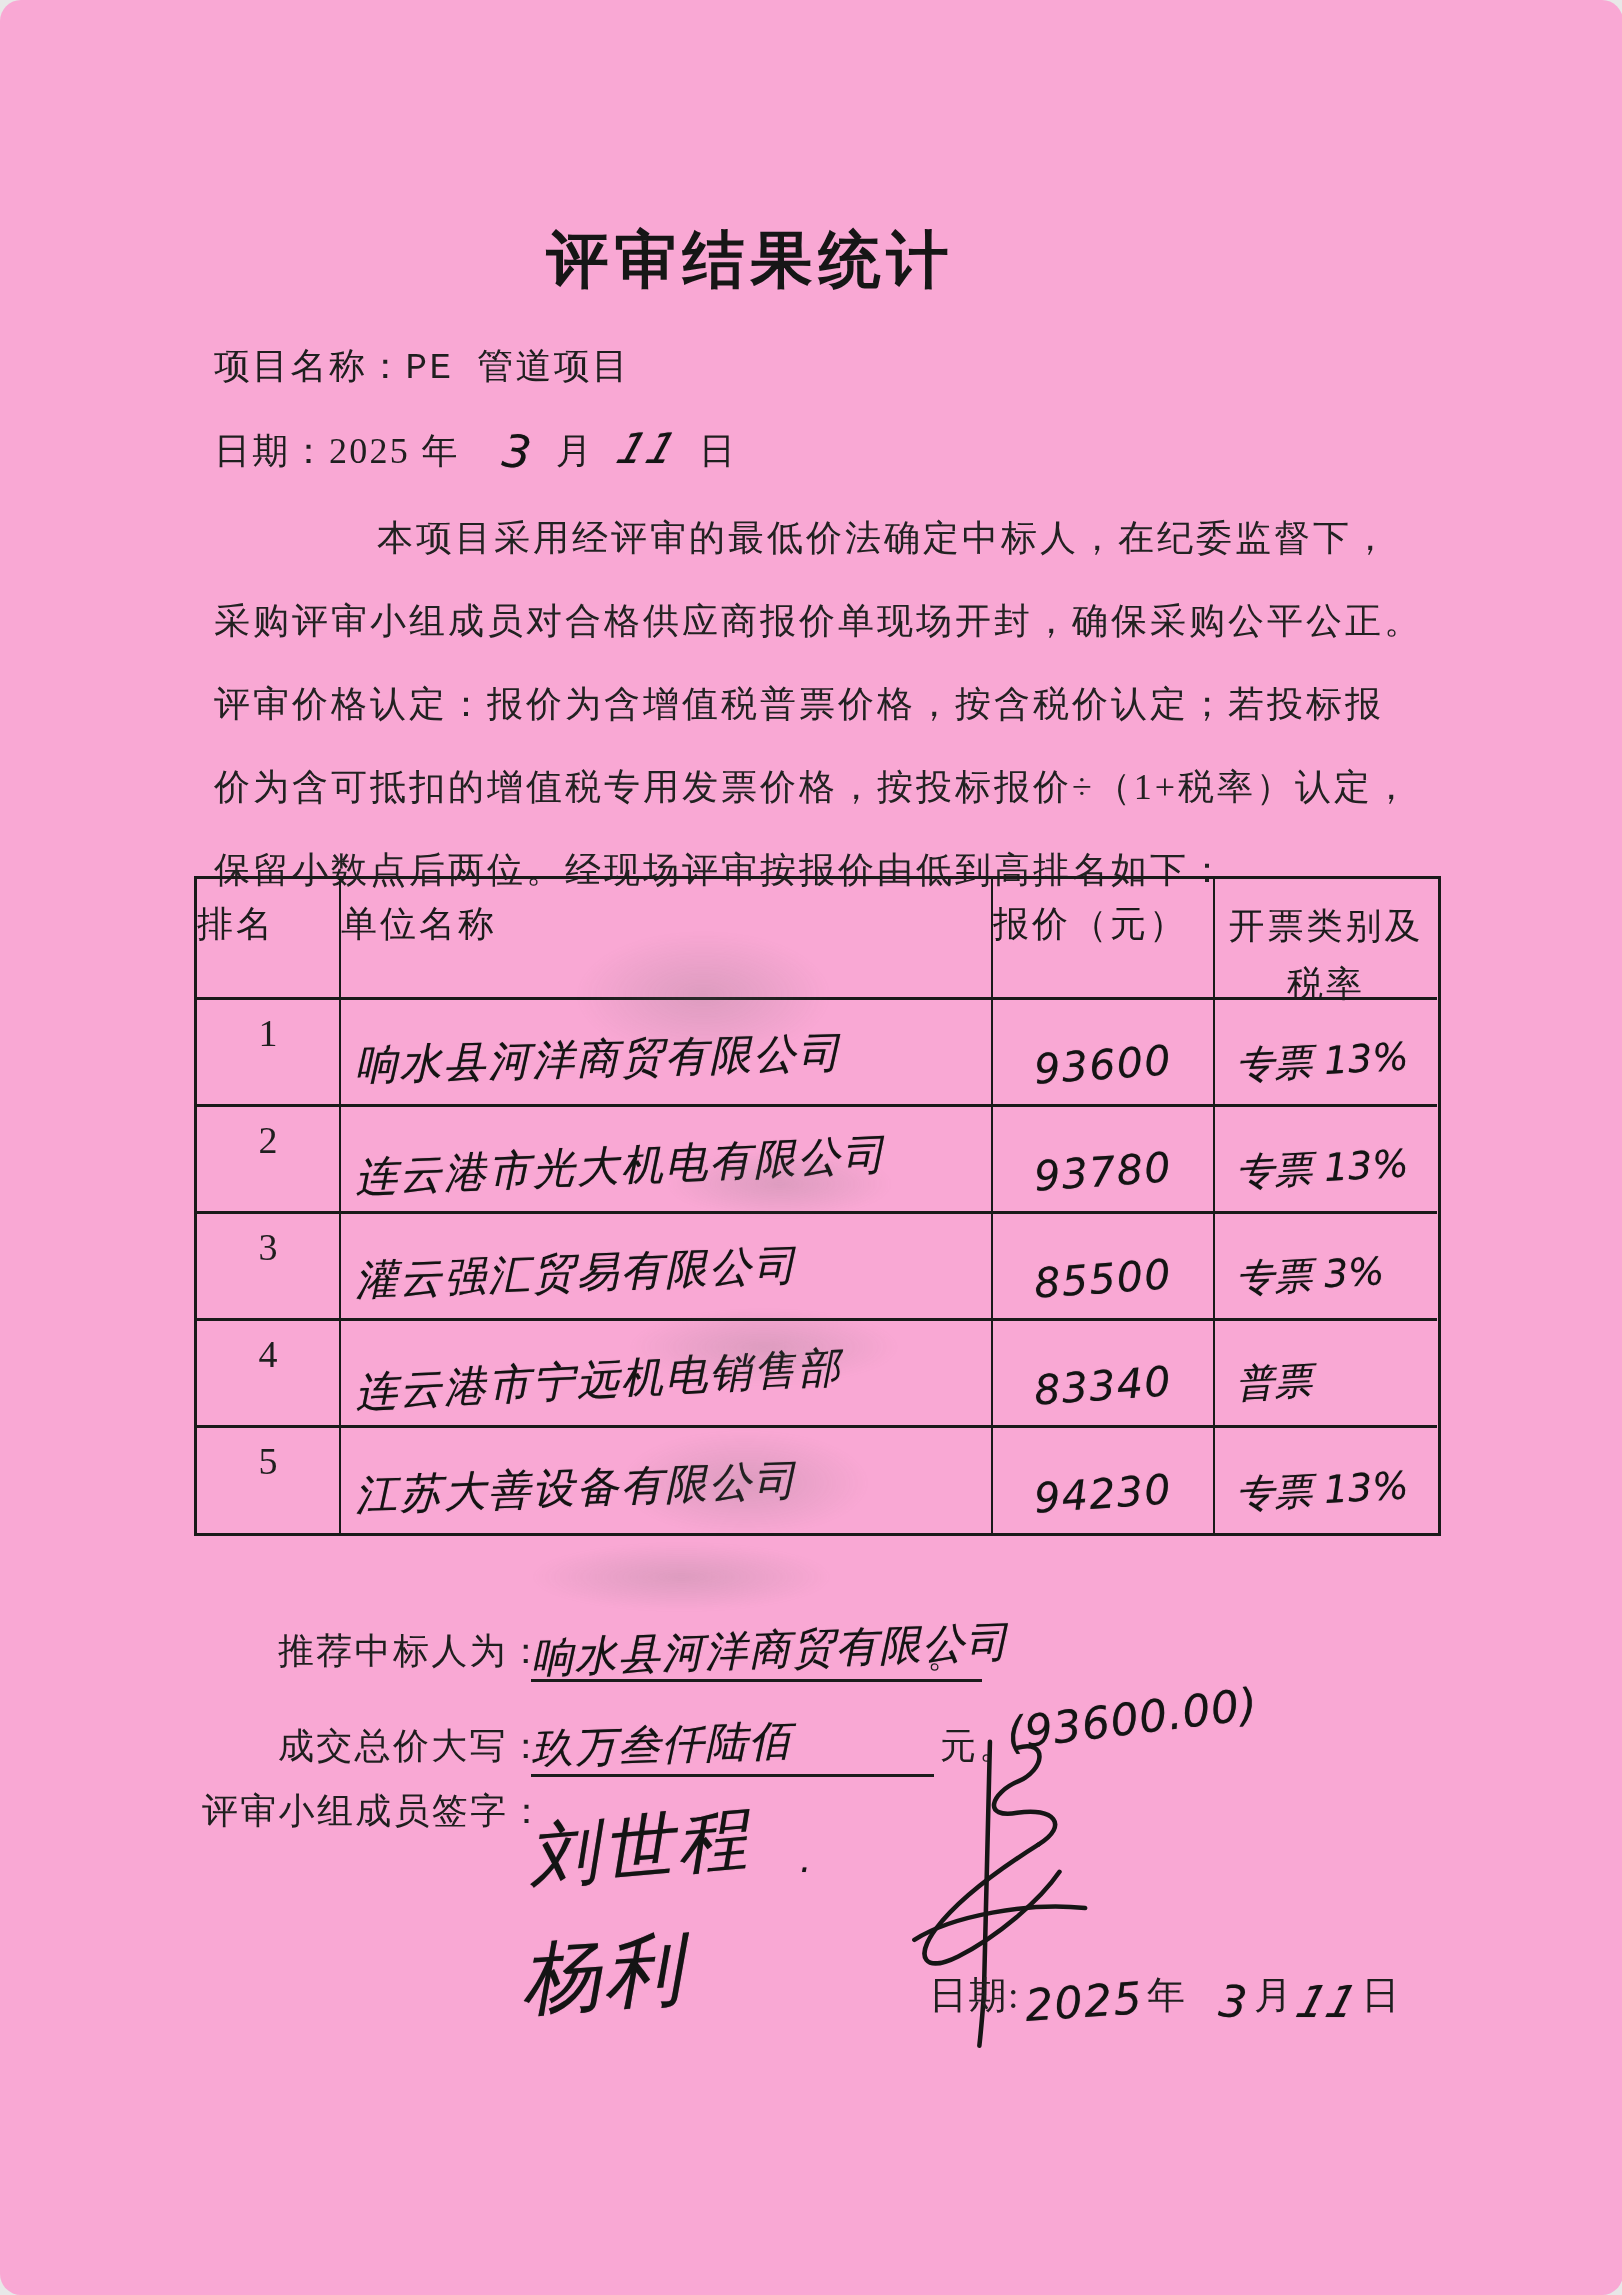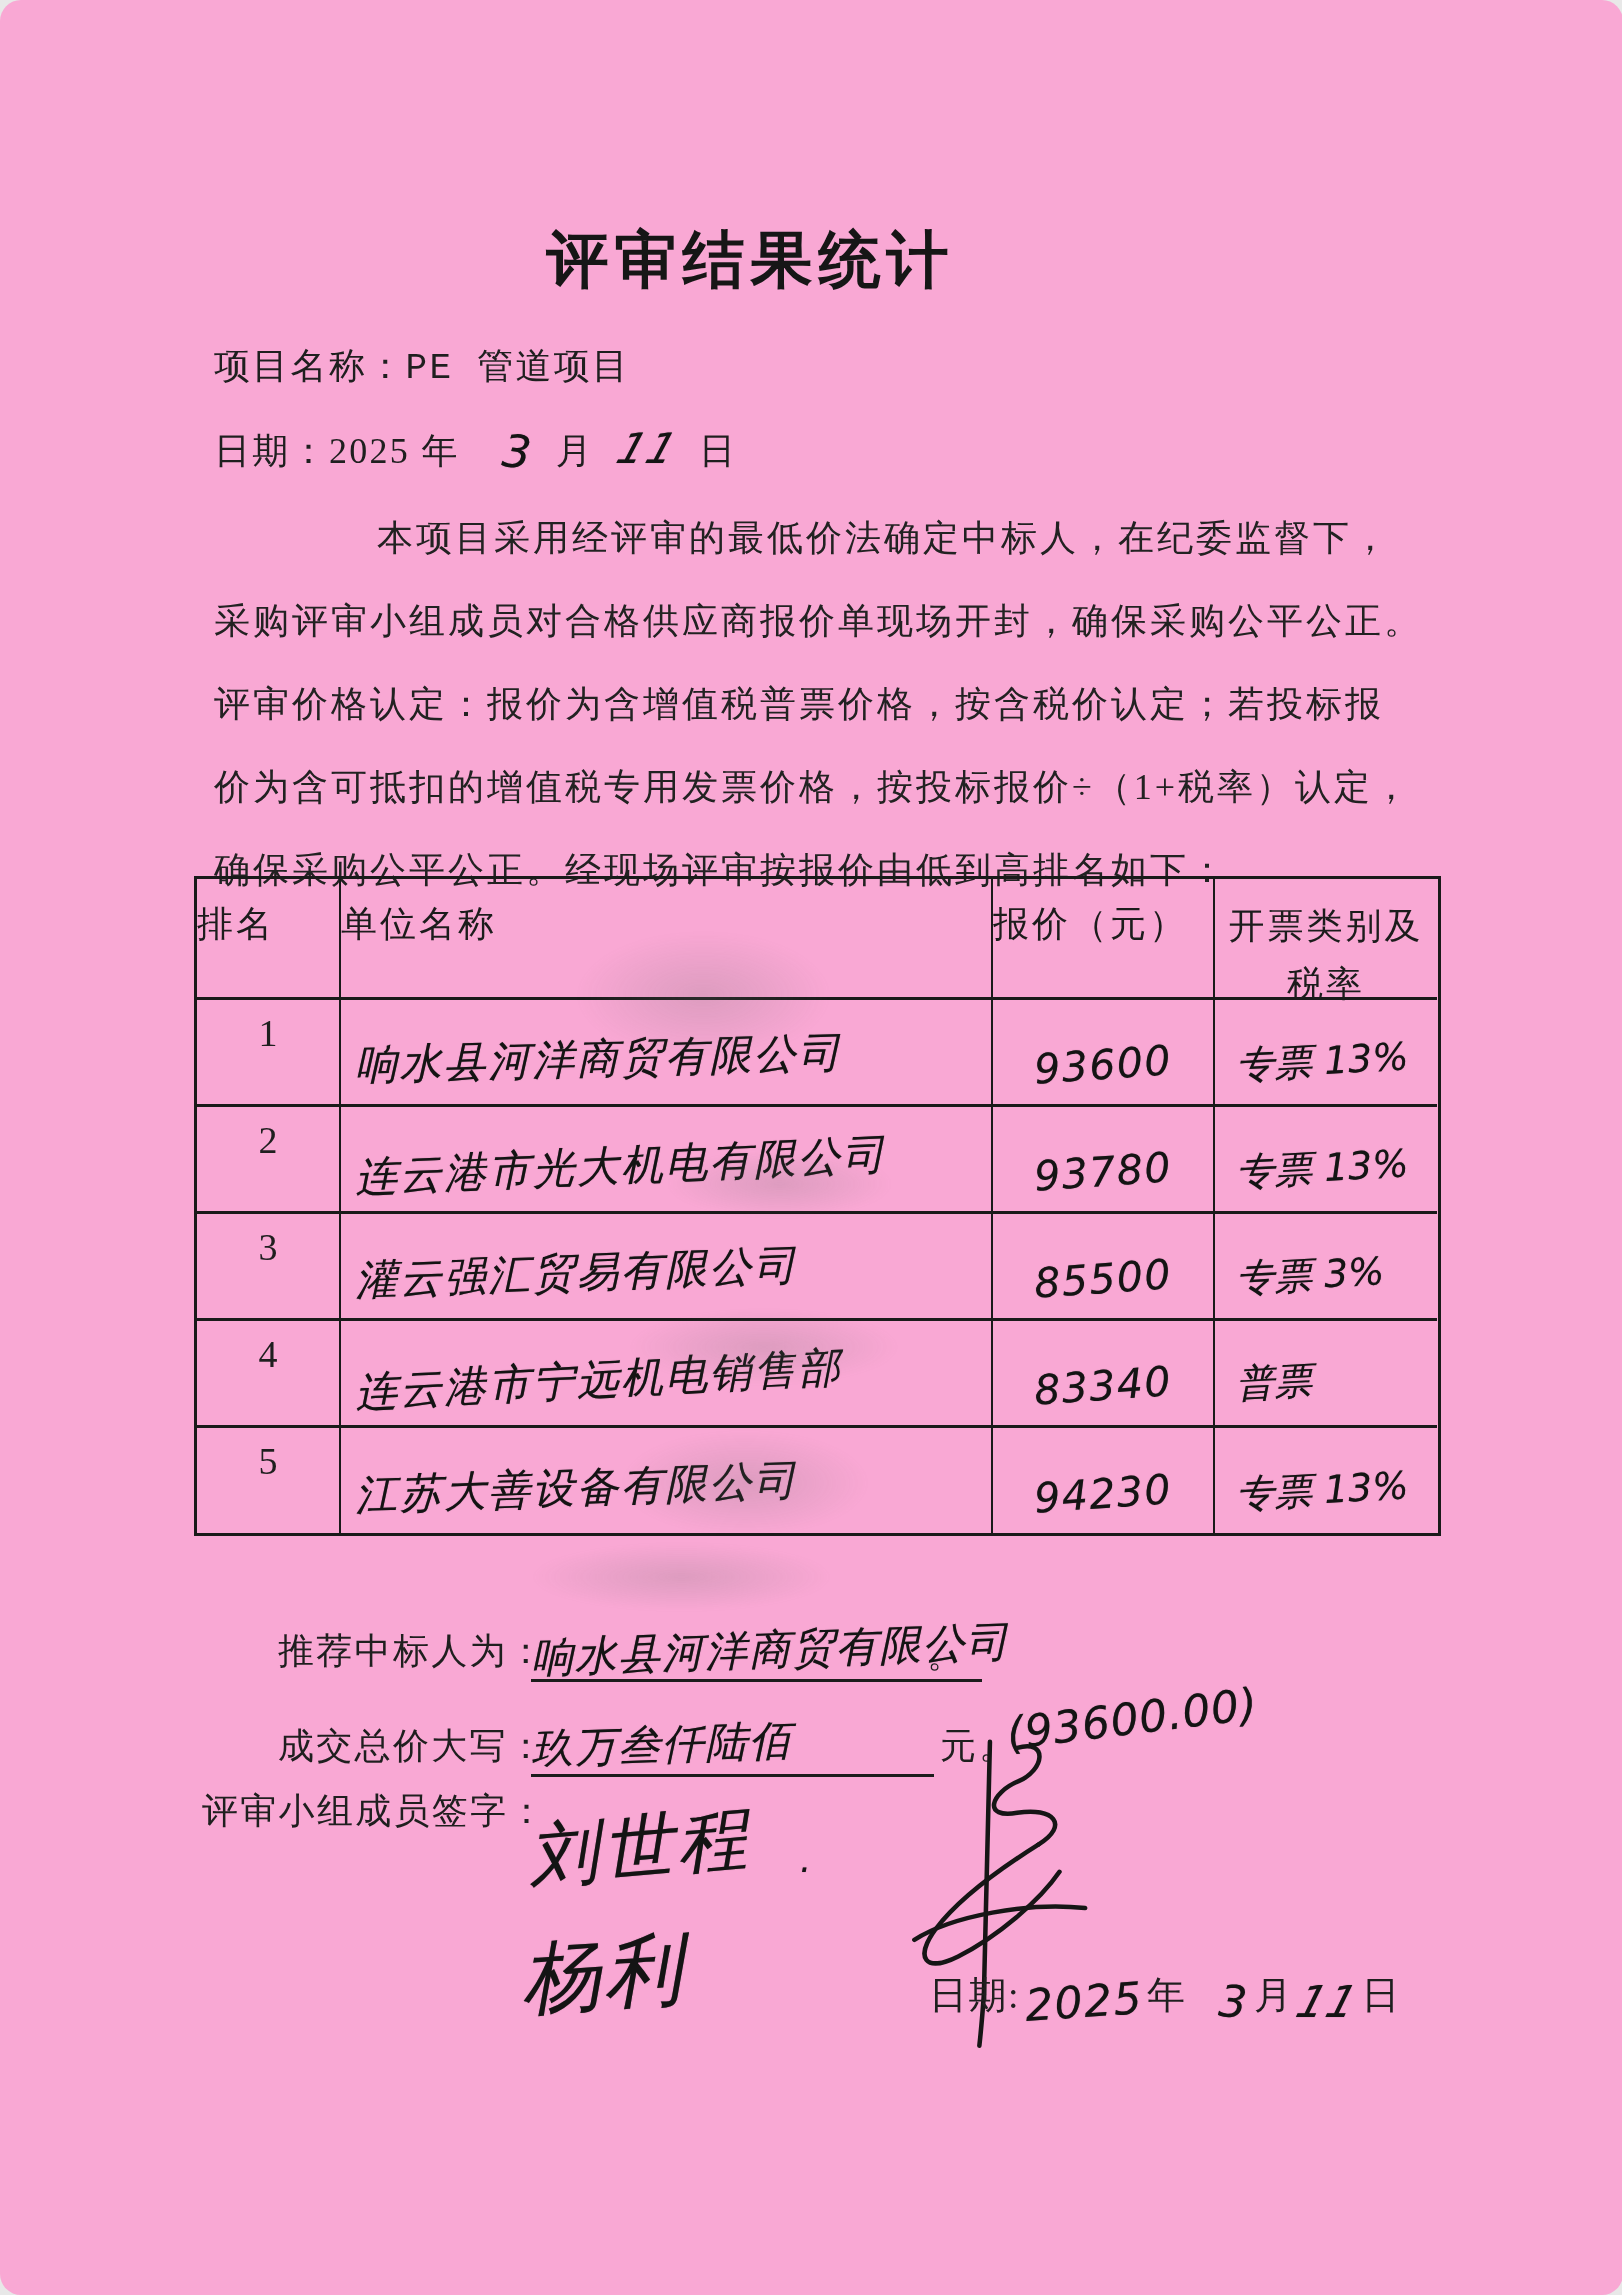--- a/index.html
+++ b/index.html
@@ -103,21 +103,21 @@
     <span class="print">月</span>
     <span class="hw" style="font-size:42px;margin:0 10.6px 0 13.6px;transform:skewX(-18deg);">11</span>
     <span class="print">日</span>
   </div>
 
   <div class="para print">
     <div class="pline first">本项目采用经评审的最低价法确定中标人，在纪委监督下，</div>
     <div class="pline">采购评审小组成员对合格供应商报价单现场开封，确保采购公平公正。</div>
     <div class="pline">评审价格认定：报价为含增值税普票价格，按含税价认定；若投标报</div>
     <div class="pline">价为含可抵扣的增值税专用发票价格，按投标报价÷（1+税率）认定，</div>
-    <div class="pline">确保采购公平公正。经现场评审按报价由低到高排名如下：</div>
+    <div class="pline">保留小数点后两位。经现场评审按报价由低到高排名如下：</div>
   </div>
 
   <div class="doc-table">
 
     <div class="cell th">
         <span>排名</span>
       </div>
     <div class="cell th">
         <span>单位名称</span>
       </div>

